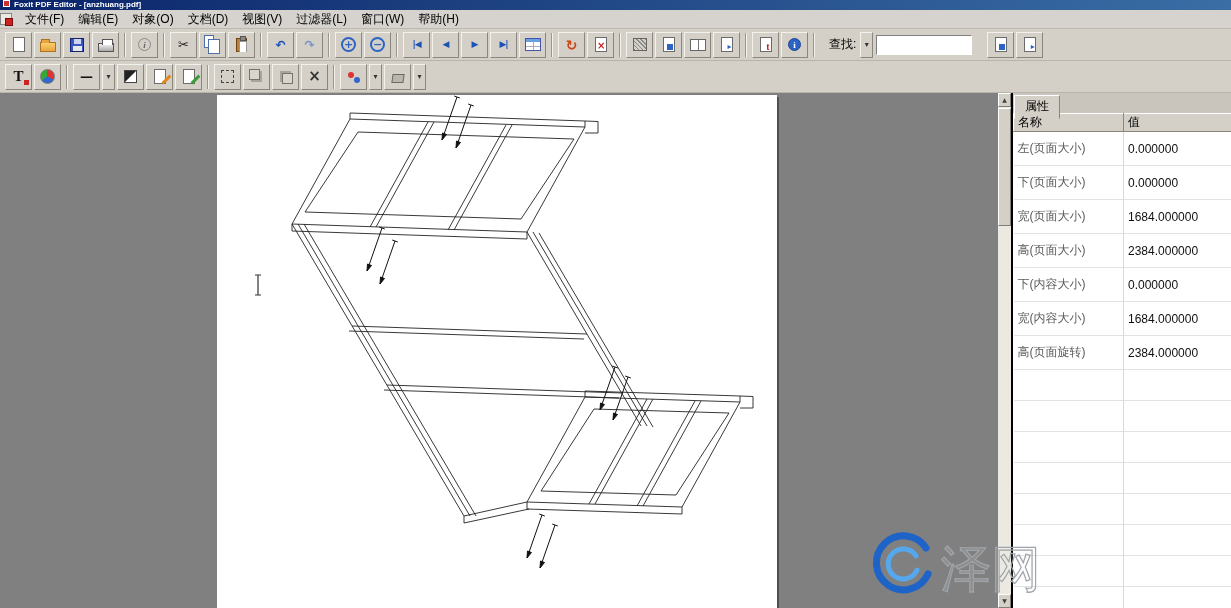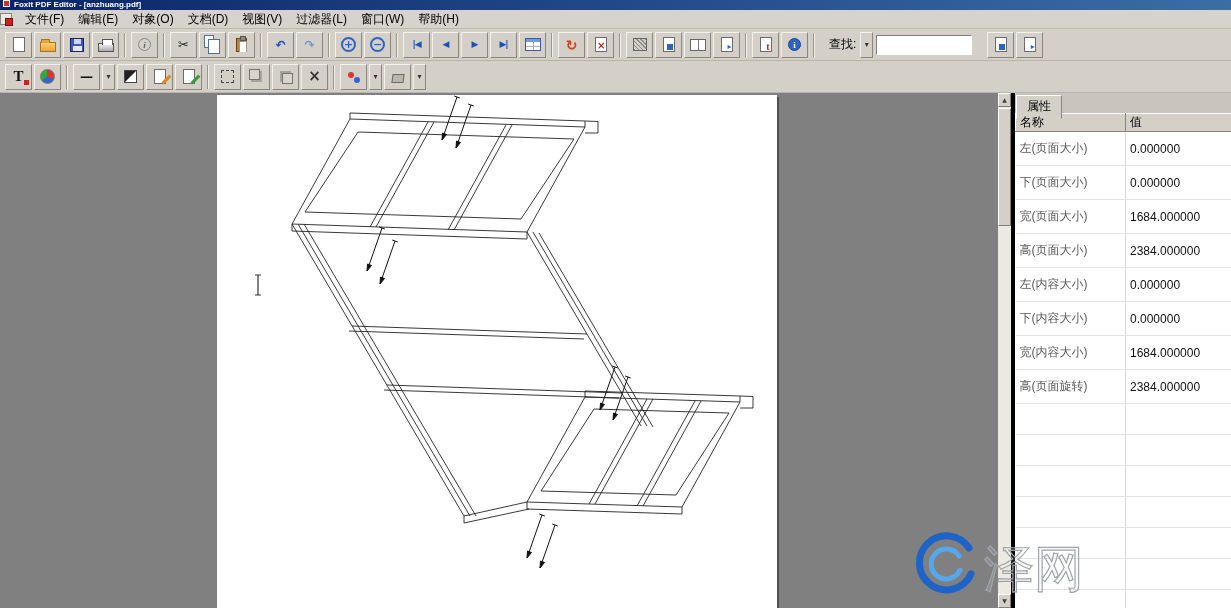--- a/index.html
+++ b/index.html
@@ -74,32 +74,32 @@
   .page{position:absolute;left:217px;top:2px;width:560px;height:513px;background:#fff;box-shadow:2px 2px 0 rgba(40,40,40,.55);}
   .drawing{position:absolute;left:0;top:0;}
   
   .vscroll{position:absolute;left:998px;top:0;width:13px;height:515px;background:#ece9e2;}
   .sbtn{position:absolute;left:0;width:13px;height:14px;background:#d4d0c8;border:1px solid;border-color:#fff #807d76 #807d76 #fff;display:flex;align-items:center;justify-content:center;}
   .sbtn .glyph{font-size:6px;color:#404040;}
   .sbtn.up{top:0;}
   .sbtn.down{bottom:0;}
   .sthumb{position:absolute;left:0;top:15px;width:13px;height:118px;background:#d4d0c8;border:1px solid;border-color:#fff #807d76 #807d76 #fff;}
   
-  .panel{position:absolute;left:1011px;top:0;width:220px;height:515px;background:#84cc16;border-left:4px solid #000000;}
+  .panel{position:absolute;left:1011px;top:0;width:220px;height:515px;background:#84cc16;border-left:2px solid #000000;}
   .ptabs1{height:20px;background:#c9c5bd;padding-top:2px;}
   .ptab{display:inline-block;margin-left:1px;padding:2px 10px 3px;background:#d4d0c8;border:1px solid;border-color:#fff #8a867e transparent #fff;font-size:12px;}
   .ptabs2{height:20px;background:#d4d0c8;padding-top:1px;border-bottom:1px solid #b8b4ac;}
   .ptab2{display:inline-block;margin-left:3px;padding:1px 9px 2px;background:#d4d0c8;border:1px solid;border-color:#fff #8a867e transparent #fff;font-size:12px;}
   .grid{border-collapse:collapse;width:218px;table-layout:fixed;background:#fff;font-size:12px;}
   .grid th{height:17px;background:#d4d0c8;border:1px solid;border-color:#fff #8a867e #8a867e #fff;font-weight:normal;text-align:left;padding:0 4px;}
   .grid td{height:19px;border-right:1px solid #d8d8d8;border-bottom:1px solid #e2e2e2;padding:8px 4px;overflow:hidden;white-space:nowrap;}
   .grid td.name{color:#5a5a5a;}
   .grid td.value{color:#101010;}
   
-  .watermark{position:absolute;left:912px;top:437px;width:200px;height:75px;z-index:30;pointer-events:none;}
+  .watermark{position:absolute;left:869px;top:437px;width:200px;height:75px;z-index:30;pointer-events:none;}
 </style>
 </head>
 <body>
 
 <div class="app">
 
   <div class="titlebar">
     <span class="app-ico"></span>
     <span class="title-text">Foxit PDF Editor - [anzhuang.pdf]</span>
   </div>
@@ -388,24 +388,20 @@
             </tr>
           <tr>
               <td class="name">宽(页面大小)</td>
               <td class="value">1684.000000</td>
             </tr>
           <tr>
               <td class="name">高(页面大小)</td>
               <td class="value">2384.000000</td>
             </tr>
           <tr>
-              <td class="name">左(内容大小)</td>
-              <td class="value">0.000000</td>
-            </tr>
-          <tr>
               <td class="name">下(内容大小)</td>
               <td class="value">0.000000</td>
             </tr>
           <tr>
               <td class="name">宽(内容大小)</td>
               <td class="value">1684.000000</td>
             </tr>
           <tr>
               <td class="name">高(页面旋转)</td>
               <td class="value">2384.000000</td>

